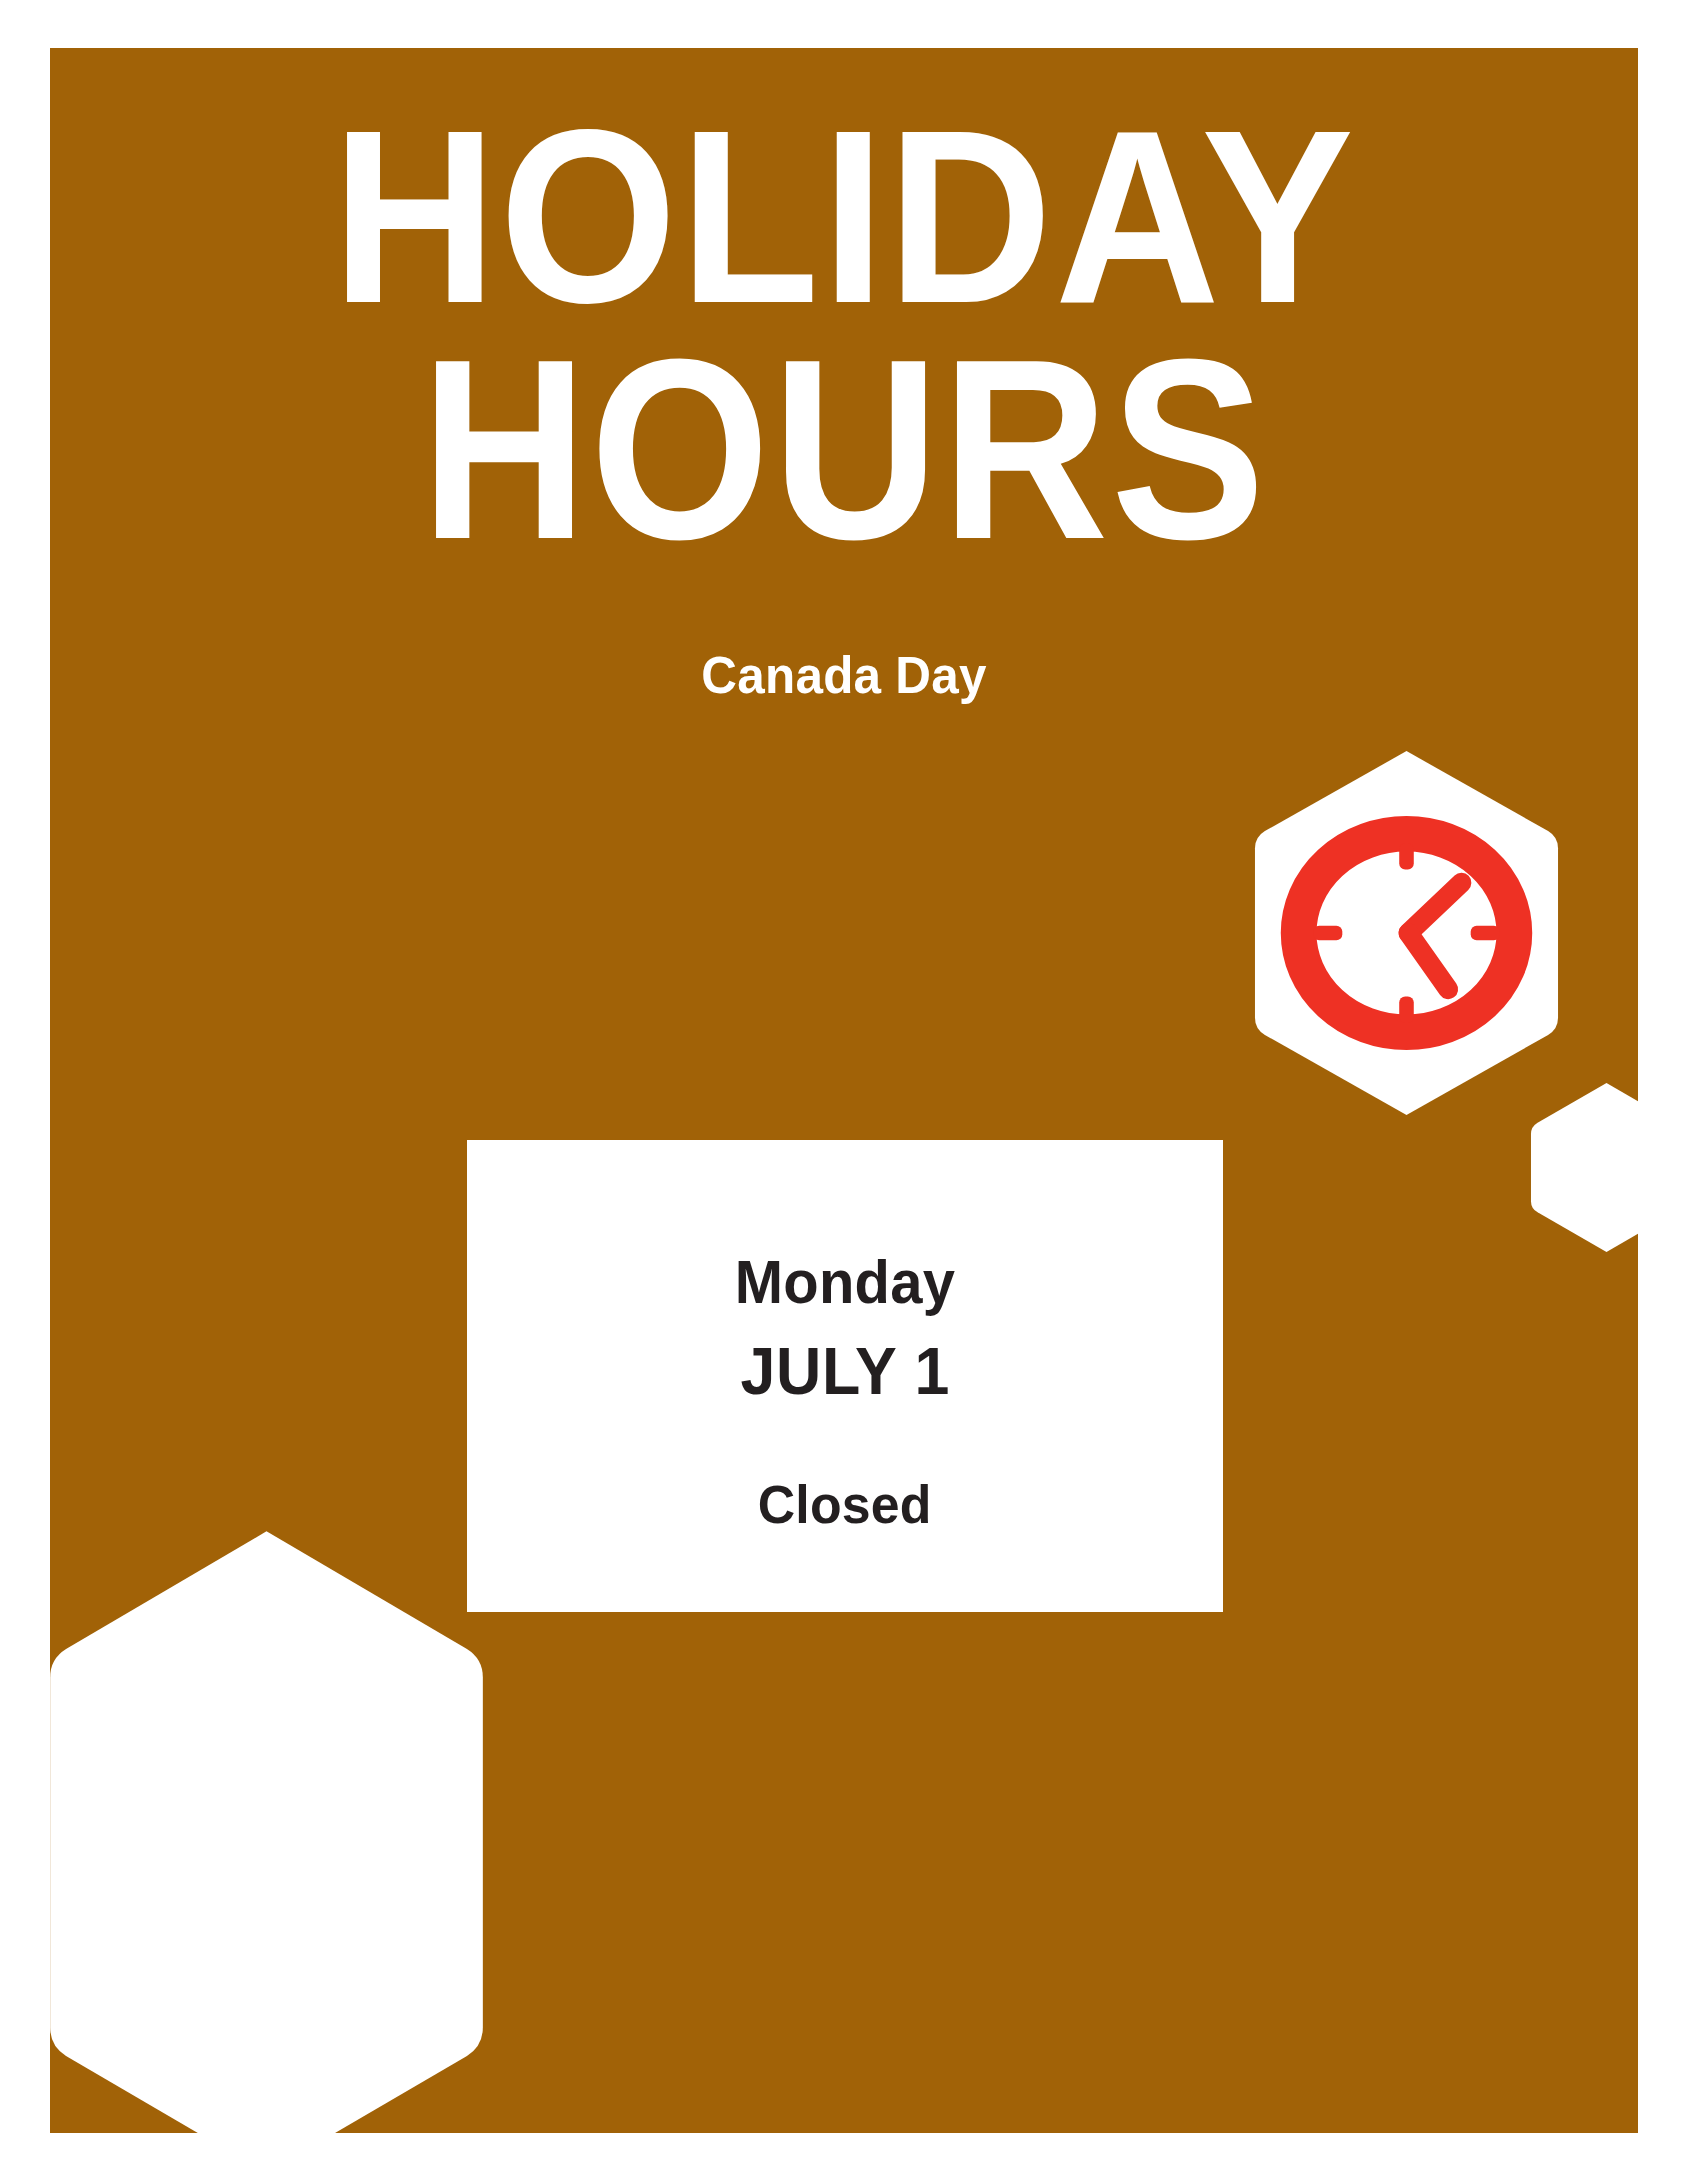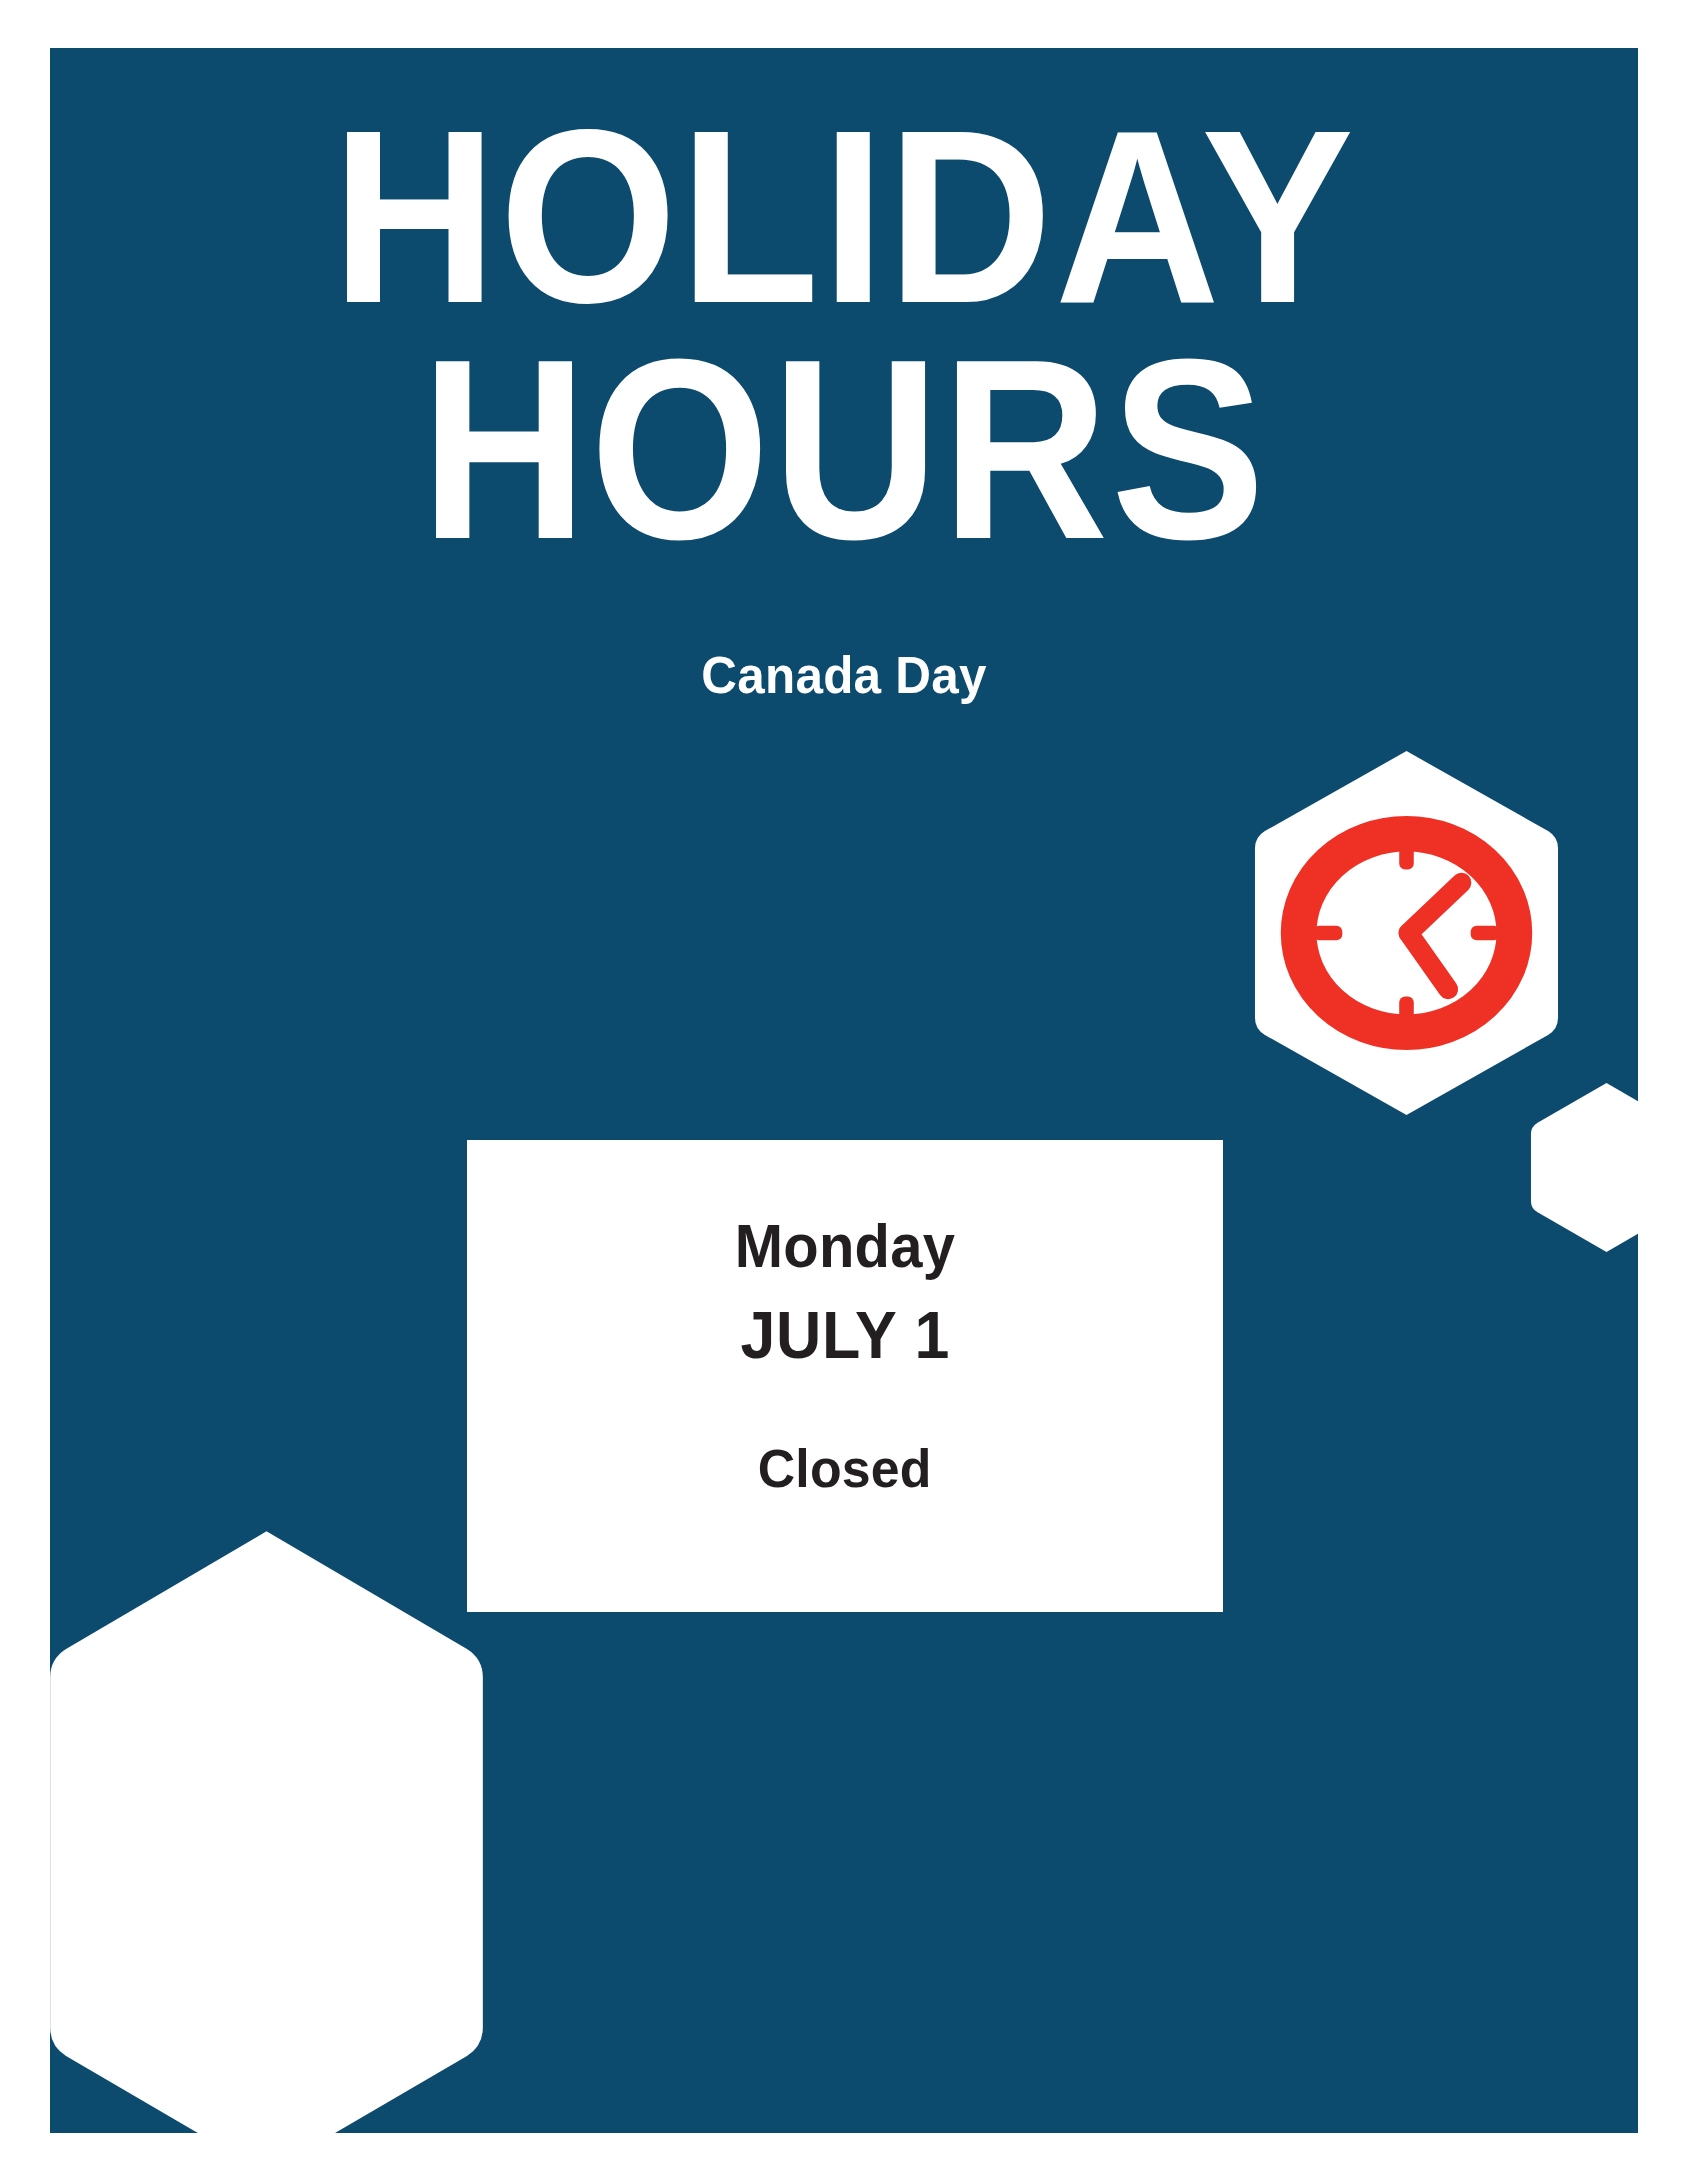--- a/index.html
+++ b/index.html
@@ -25,21 +25,21 @@
     overflow: hidden;
   }
 
   
   .red-field {
     position: absolute;
     left: 50px;
     top: 48px;
     width: 1588px;
     height: 2085px;
-    background: #0c4a6e;
+    background: #a16207;
     overflow: visible;
   }
 
   
   .headline-block {
     position: absolute;
     left: 0;
     top: 0;
     width: 1588px;
     text-align: center;
@@ -137,21 +137,21 @@
     left: 417px;   
     top: 1092px;   
     width: 756px;
     height: 472px;
     background: #ffffff;
     display: flex;
     flex-direction: column;
     align-items: center;
     justify-content: flex-start;
     box-sizing: border-box;
-    padding-top: 76px;
+    padding-top: 112px;
   }
 
   .card-day {
     color: #231F20;
     font-family: "Liberation Sans Narrow", "Liberation Sans", sans-serif;
     font-weight: 700;
     font-size: 61px;
     line-height: 1;
     letter-spacing: 0.004em;
     transform: scaleX(0.95);

